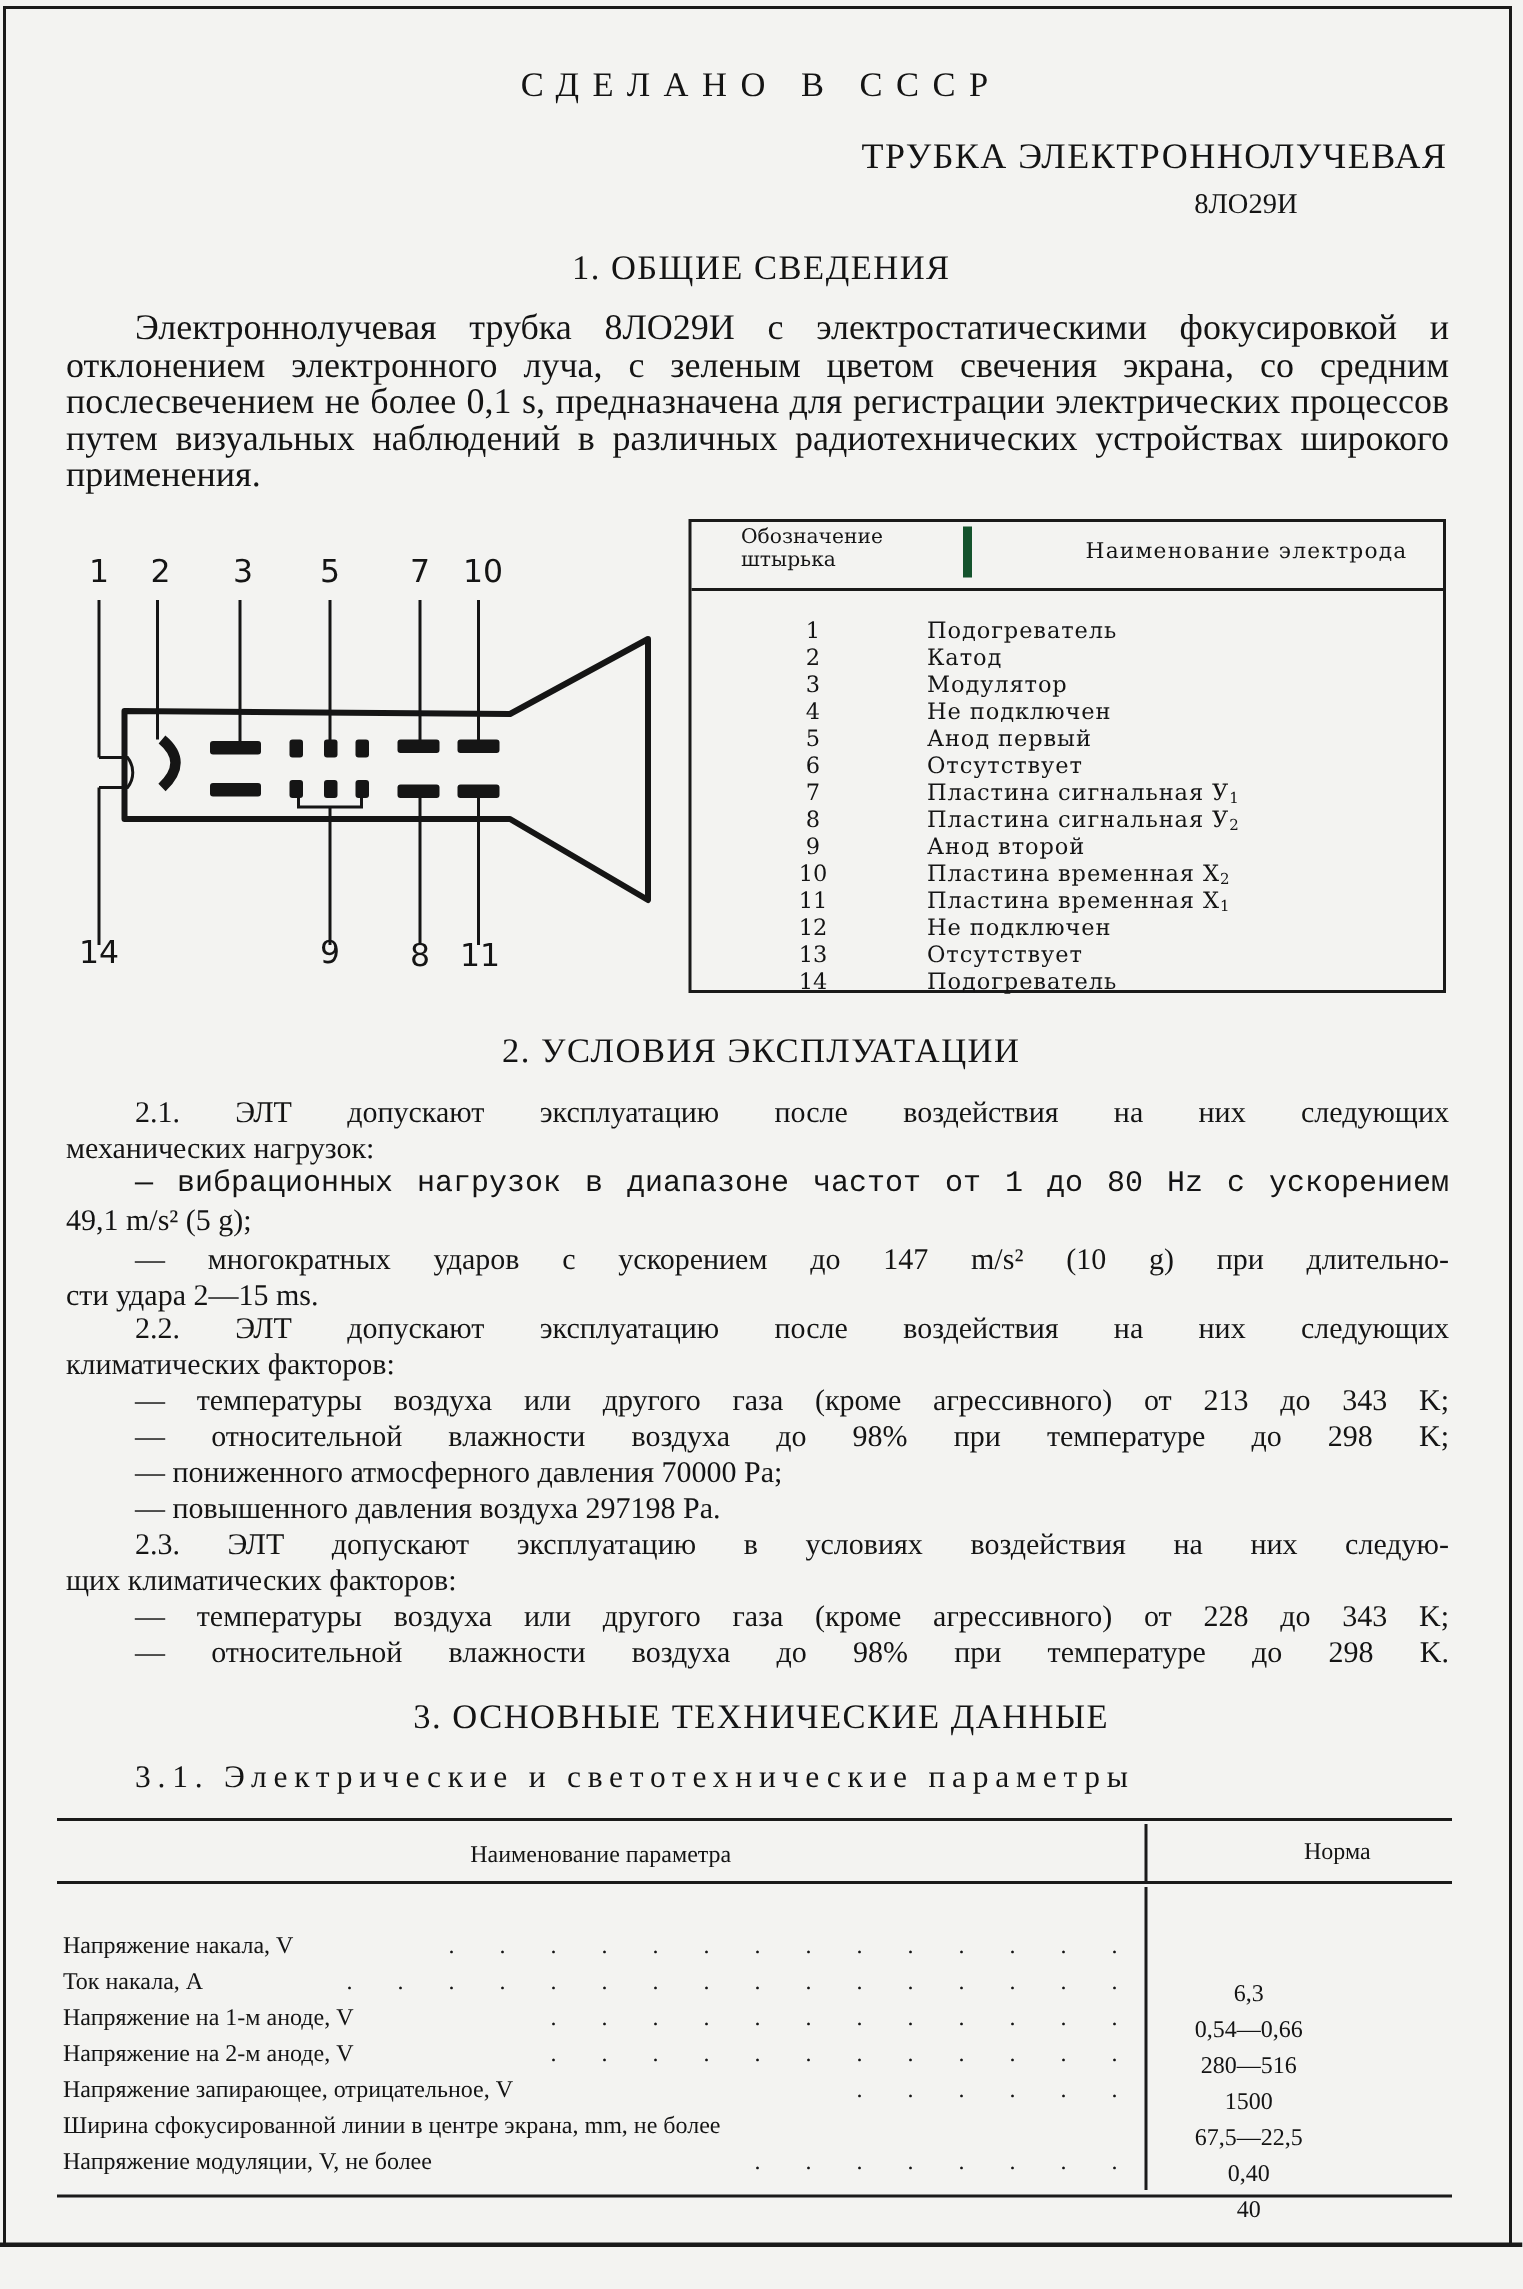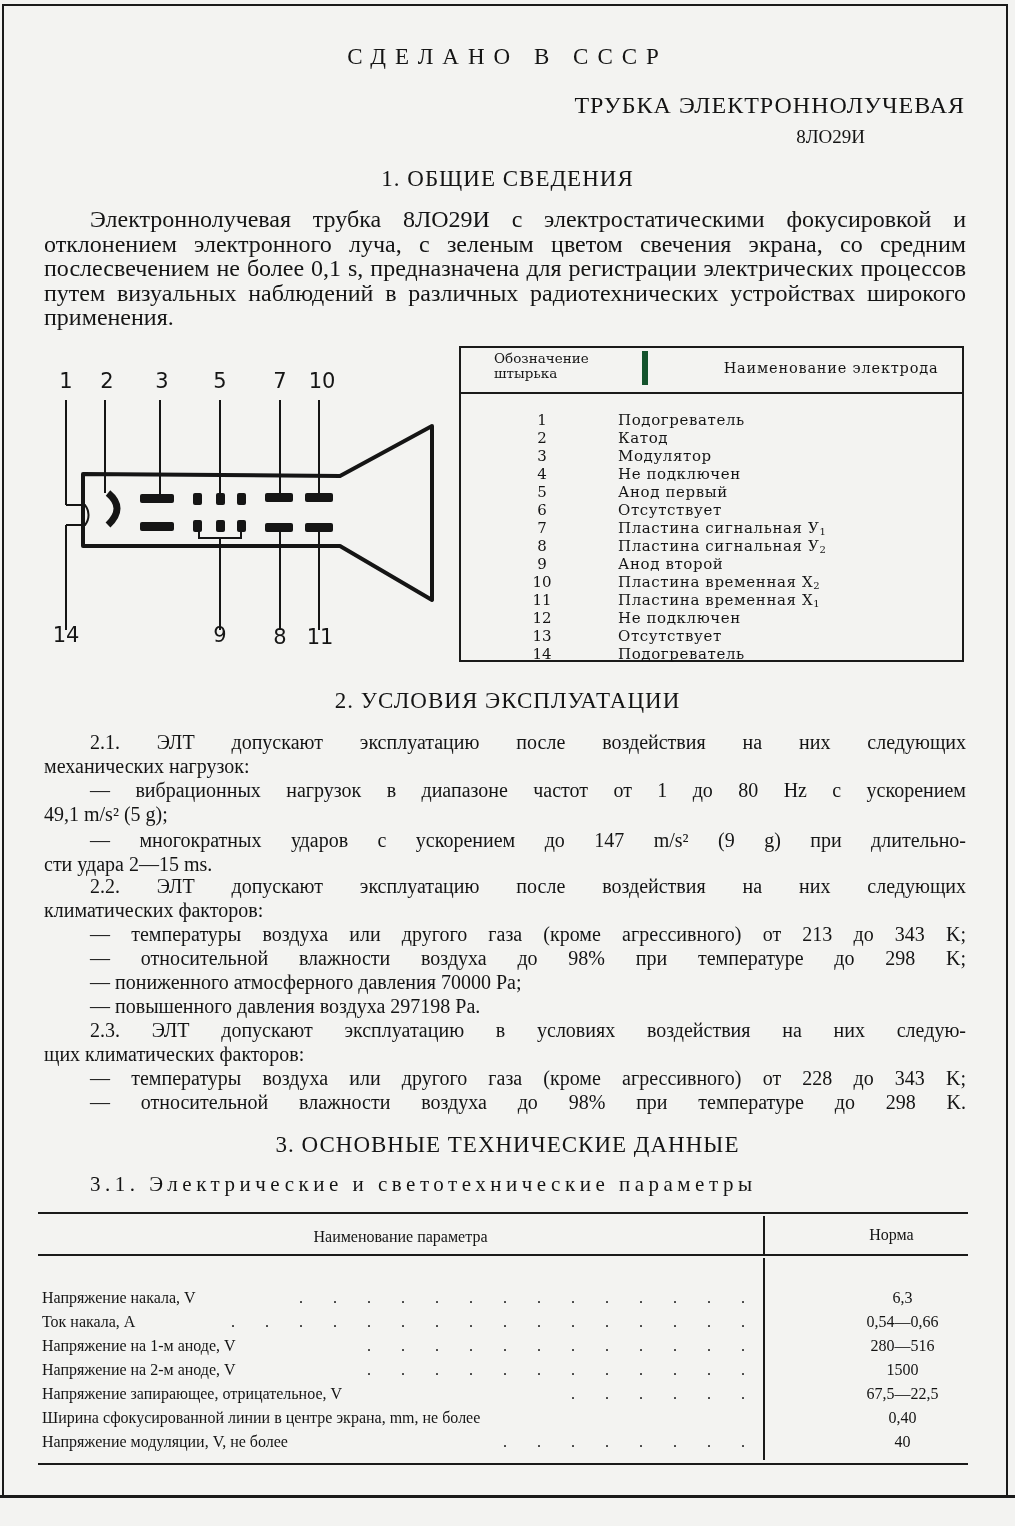--- a/index.html
+++ b/index.html
@@ -51,21 +51,21 @@
   .param-title { position: absolute; left: 90px; top: 1172px; font-size: 21px; letter-spacing: 4.5px; white-space: nowrap; }
   .param-table { position: absolute; left: 38px; top: 1212px; width: 930px; height: 265px; }
   .pt-rule { position: absolute; left: 0; width: 930px; height: 2px; background: #1a1a1a; }
   .pt-vline { position: absolute; left: 725px; width: 2px; background: #1a1a1a; }
   .pt-h-name { position: absolute; left: 0; top: 16px; width: 725px; text-align: center; font-size: 16px; }
   .pt-h-norm { position: absolute; left: 727px; top: 14px; width: 203px; text-align: center; font-size: 16px; padding-left: 25px; }
   .pt-rows { position: absolute; left: 0; top: 74px; width: 930px; }
   .pt-row { height: 24px; position: relative; font-size: 16px; line-height: 24px; }
   .pt-name { position: absolute; left: 4px; white-space: nowrap; }
   .pt-dots { position: absolute; right: 210px; white-space: nowrap; letter-spacing: 13px; }
-  .pt-val { position: absolute; left: 763px; width: 203px; text-align: center; }
+  .pt-val { position: absolute; left: 693px; width: 203px; text-align: center; margin-top: 32px; }
 </style>
 </head>
 <body>
 
 <div class="sheet"></div>
 <div class="bottom-rule"></div>
 
 <div class="made-in">СДЕЛАНО В СССР</div>
 <div class="doc-title">ТРУБКА ЭЛЕКТРОННОЛУЧЕВАЯ</div>
 <div class="doc-model">8ЛО29И</div>
@@ -182,23 +182,23 @@
         <span class="pin-num">14</span>
         <span class="pin-name"><span>Подогреватель</span></span>
       </div>
     </div>
 </div>
 
 <div class="sec-head" style="top:688px">2. УСЛОВИЯ ЭКСПЛУАТАЦИИ</div>
 <div id="sec2">
     <div class="line ind justify-line" style="top: 730px;">2.1. ЭЛТ допускают эксплуатацию после воздействия на них следующих</div>
     <div class="line" style="top: 754px;">механических нагрузок:</div>
-    <div class="line ind justify-line" style="top: 778px;">— вибрационных нагрузок в диапазоне частот от 1 до 80 Hz с ускорением</div>
+    <div class="line ind justify-line" style="top: 778px; font-family: Liberation Mono, monospace;">— вибрационных нагрузок в диапазоне частот от 1 до 80 Hz с ускорением</div>
     <div class="line" style="top: 802px;">49,1 m/s² (5 g);</div>
-    <div class="line ind justify-line" style="top: 828px;">— многократных ударов с ускорением до 147 m/s² (9 g) при длительно-</div>
+    <div class="line ind justify-line" style="top: 828px;">— многократных ударов с ускорением до 147 m/s² (10 g) при длительно-</div>
     <div class="line" style="top: 852px;">сти удара 2—15 ms.</div>
     <div class="line ind justify-line" style="top: 874px;">2.2. ЭЛТ допускают эксплуатацию после воздействия на них следующих</div>
     <div class="line" style="top: 898px;">климатических факторов:</div>
     <div class="line ind justify-line" style="top: 922px;">— температуры воздуха или другого газа (кроме агрессивного) от 213 до 343 K;</div>
     <div class="line ind justify-line" style="top: 946px;">— относительной влажности воздуха до 98% при температуре до 298 K;</div>
     <div class="line ind" style="top: 970px;">— пониженного атмосферного давления 70000 Pa;</div>
     <div class="line ind" style="top: 994px;">— повышенного давления воздуха 297198 Pa.</div>
     <div class="line ind justify-line" style="top: 1018px;">2.3. ЭЛТ допускают эксплуатацию в условиях воздействия на них следую-</div>
     <div class="line" style="top: 1042px;">щих климатических факторов:</div>
     <div class="line ind justify-line" style="top: 1066px;">— температуры воздуха или другого газа (кроме агрессивного) от 228 до 343 K;</div>

